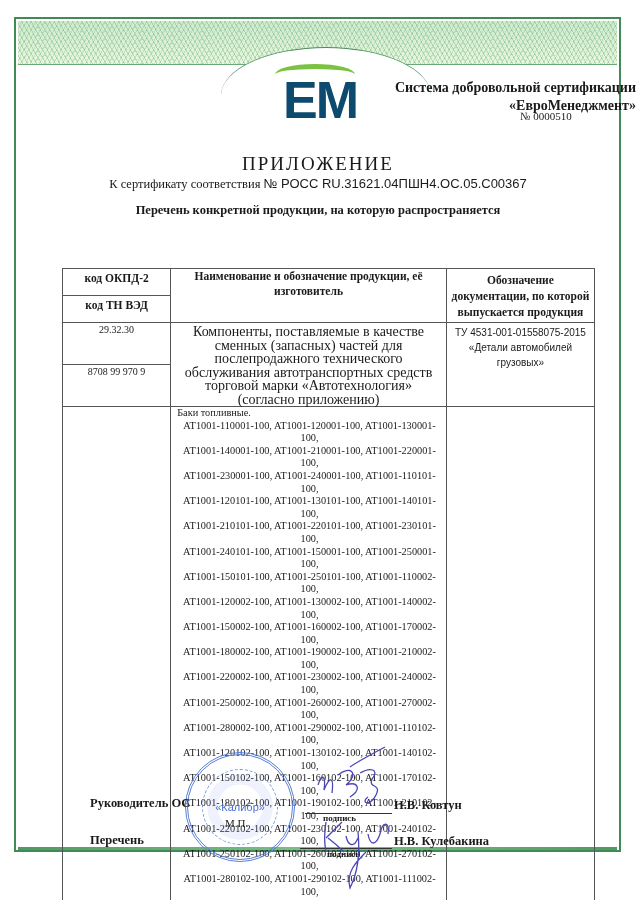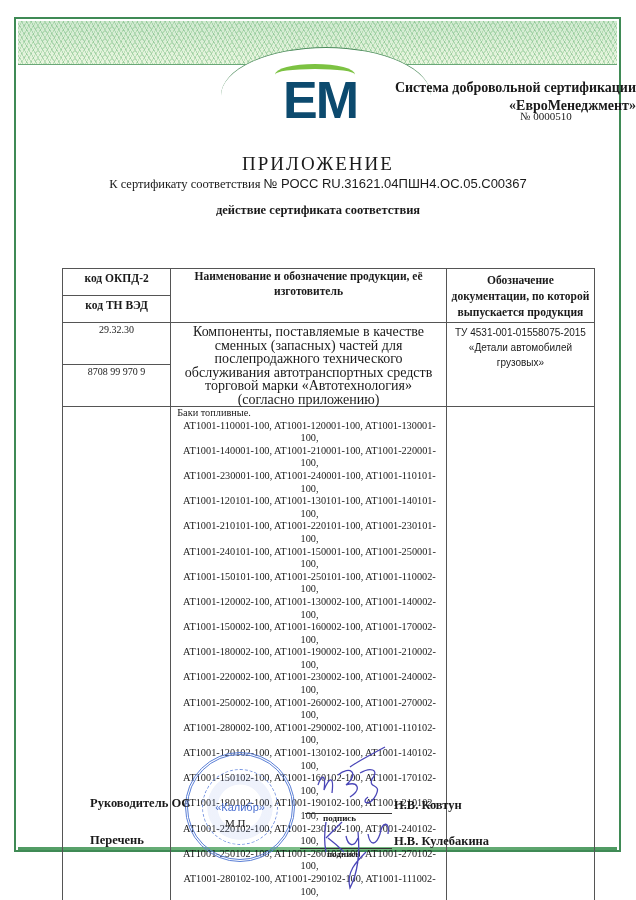--- a/index.html
+++ b/index.html
@@ -102,21 +102,21 @@
 <div class="doc-number">№ 0000510</div>
 
 <div class="heading">ПРИЛОЖЕНИЕ</div>
 
 <div class="cert-ref">
   <span>К сертификату соответствия</span>
   <span class="num">№ РОСС RU.31621.04ПШН4.ОС.05.С00367</span>
 </div>
 
 <div class="scope">
-  <div>действие сертификата соответствия</div>
+  <div>Перечень конкретной продукции, на которую распространяется</div>
 </div>
 
 <table class="products">
   <tbody>
       <tr>
     <td class="col1 hdr hdr-code">код ОКПД-2</td>
     <td class="col2 hdr" rowspan="2">Наименование и обозначение продукции, её изготовитель</td>
     <td class="col3 hdr hdr-doc" rowspan="2">Обозначение документации, по которой выпускается продукция</td>
   </tr>
   <tr>

